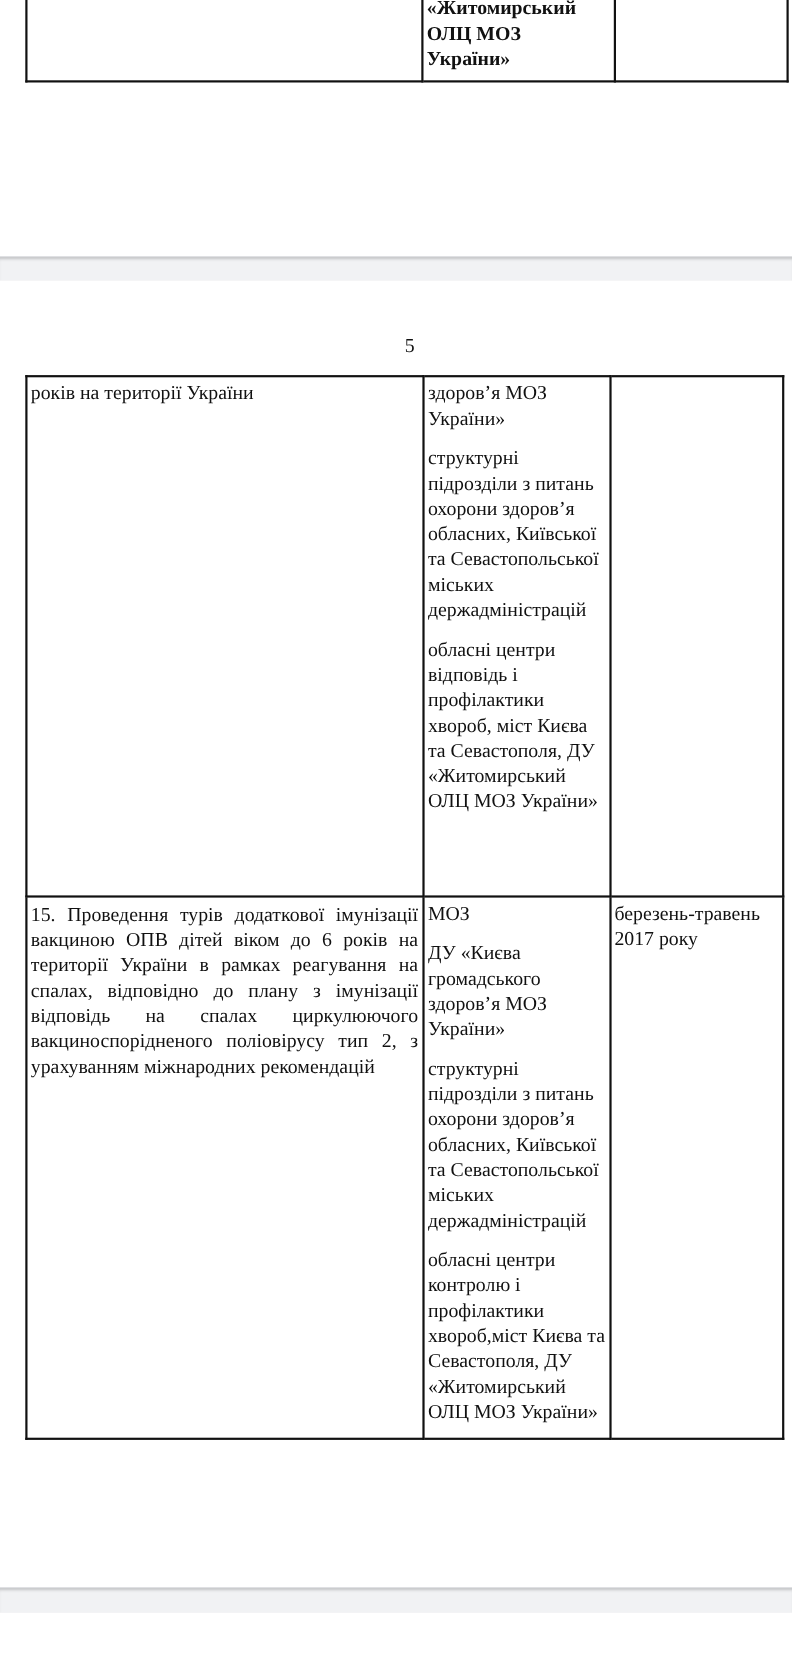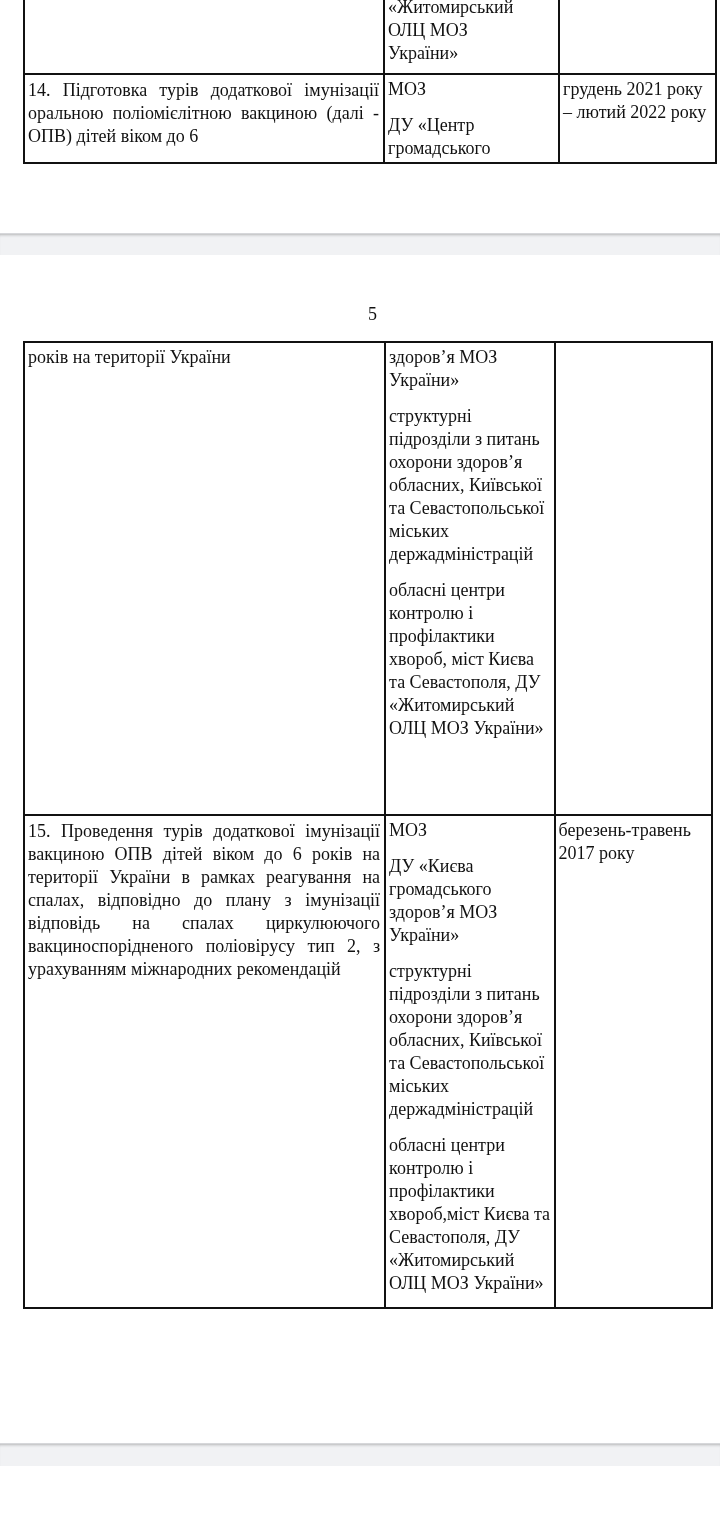--- a/index.html
+++ b/index.html
@@ -31,62 +31,50 @@
   .par:last-child { margin-bottom: 12px; }
   .c3 .par { padding: 3px 3px 0 3px; }
   .pageno {
     position: absolute; left: 0; width: 745px; text-align: center;
     font-size: 18px;
   }
 </style>
 </head>
 <body>
 
-<div class="page" style="top:0;height:187px;">
+<div class="page" style="top:0;height:187px;font-weight:bold;">
   <table class="doc" style="top:-30px;">
     <tbody>
         <tr style="height:103px;">
       <td class="c1"></td>
       <td class="c2" style="padding:0 3px;line-height:23px;">
         <div style="padding-top:24px;">«Житомирський</div>
         <div>ОЛЦ МОЗ</div>
         <div>України»</div>
       </td>
       <td class="c3"></td>
-    </tr>
-    <tr style="height:89px;">
-      <td class="c1 just">
-        <div style="height:69px;overflow:hidden;">14. Підготовка турів додаткової імунізації оральною поліомієлітною вакциною (далі - ОПВ) дітей віком до 6</div>
-      </td>
-      <td class="c2">
-        <div class="par">МОЗ</div>
-        <div class="par" style="margin-bottom:0;">ДУ «Центр громадського</div>
-      </td>
-      <td class="c3">
-        <div class="par">грудень 2021 року – лютий 2022 року</div>
-      </td>
     </tr>
   </tbody>
     </table>
 </div>
 
 <div class="gap shadow" style="top:233px;height:21px;"></div>
 
 <div class="page" style="top:255px;height:1188px;">
   <div class="pageno" style="top:49px;">5</div>
   <table class="doc" style="top:86px;">
     <tbody>
         <tr style="height:473px;">
       <td class="c1">
         <div class="par">років на території України</div>
       </td>
       <td class="c2">
         <div class="par">здоров’я МОЗ України»</div>
         <div class="par">структурні підрозділи з питань охорони здоров’я обласних, Київської та Севастопольської міських держадміністрацій</div>
-        <div class="par">обласні центри контролю і профілактики хвороб, міст Києва та Севастополя, ДУ «Житомирський ОЛЦ МОЗ України»</div>
+        <div class="par">обласні центри відповідь і профілактики хвороб, міст Києва та Севастополя, ДУ «Житомирський ОЛЦ МОЗ України»</div>
       </td>
       <td class="c3">
         <div class="par"></div>
       </td>
     </tr>
     <tr style="height:444px;">
       <td class="c1 just">
         <div>15. Проведення турів додаткової імунізації вакциною ОПВ дітей віком до 6 років на території України в рамках реагування на спалах, відповідно до плану з імунізації відповідь на спалах циркулюючого вакциноспорідненого поліовірусу тип 2, з урахуванням міжнародних рекомендацій</div>
       </td>
       <td class="c2">

